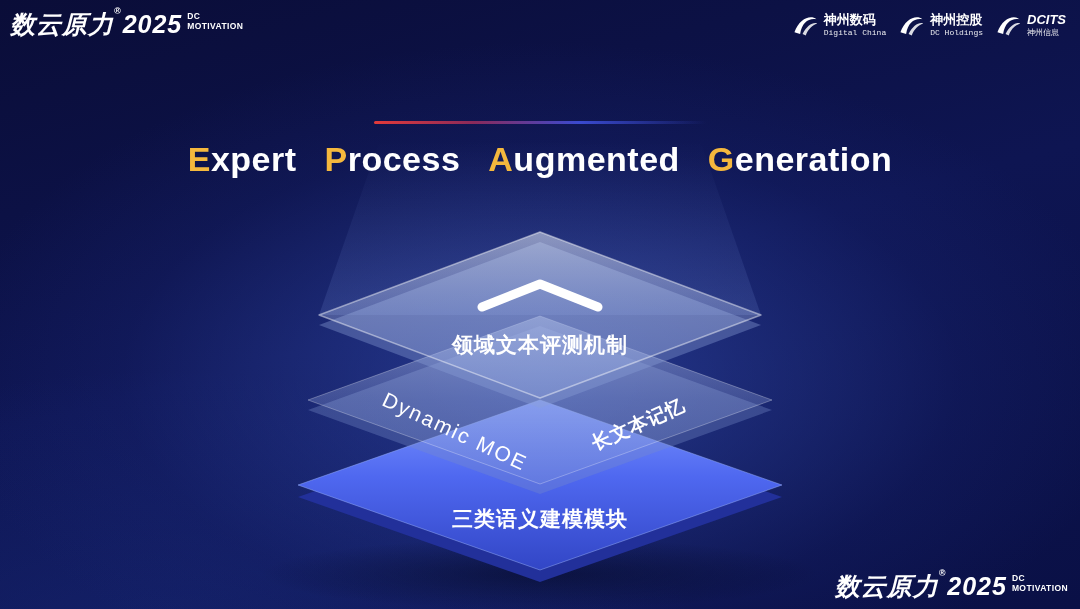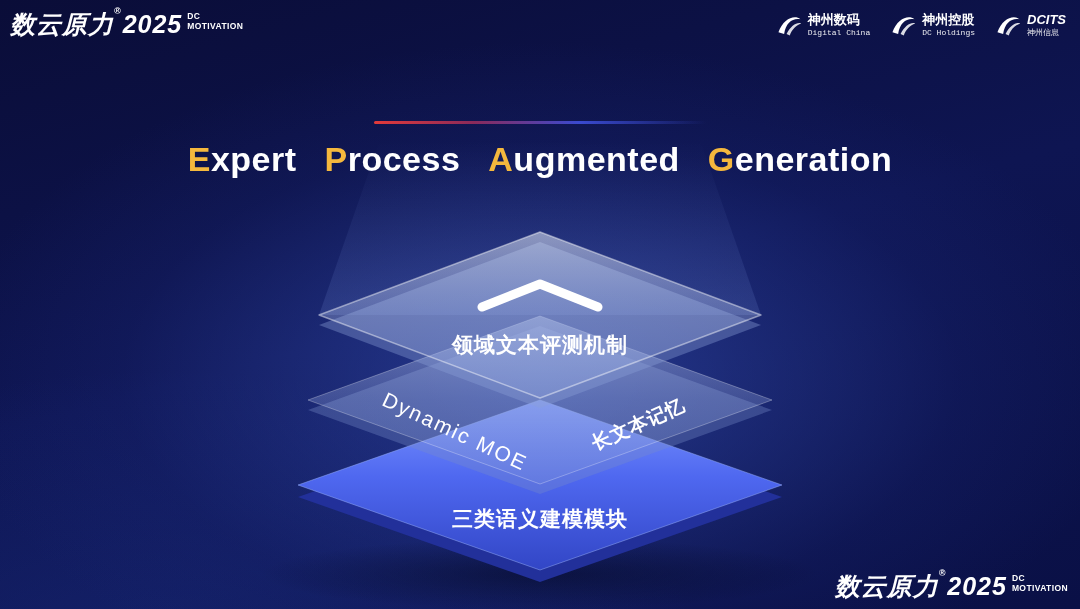--- a/index.html
+++ b/index.html
@@ -18,21 +18,21 @@
   .brand .reg { font-size:9px; vertical-align:top; position:relative; top:-2px; }
   .brand .year { font-weight:bold; font-style:italic; font-size:25px; margin-left:1px; }
   .brand .sub { display:flex; flex-direction:column; margin-top:4px; font-size:8.5px; font-weight:bold; letter-spacing:0.4px; line-height:1.15;justify-content:center; }
   .brand-top { left:10px; top:8px; }
   .brand-bottom { right:12px; bottom:6px; }
   .live-label { position:absolute; left:10px; top:56px; font-size:19px; font-weight:bold; color:#f5b83d; letter-spacing:1px; }
   .page-title { position:absolute; top:56px; left:0; width:100%; text-align:center; font-size:27px; font-weight:bold; letter-spacing:1px; }
   .page-title .en { color:#f5b83d; margin-right:8px; }
   .page-title .sep { color:#f5b83d; margin-right:8px; }
   .page-title .zh { color:#ffffff; }
-  .partners { position:absolute; right:14px; top:12px; display:flex; gap:20px; align-items:center; }
+  .partners { position:absolute; right:14px; top:12px; display:flex; gap:12px; align-items:center; }
   .partner { display:flex; gap:6px; align-items:center; }
   .partner .swoosh { width:26px; height:26px; flex:0 0 auto; }
   .p-lines { display:flex; flex-direction:column; line-height:1.15; }
   .p-line1 { font-size:13px; font-weight:bold; }
   .p-line2 { font-size:8px; opacity:0.92;font-family:Liberation Mono, monospace; }
   .divider { position:absolute; top:121px; left:540px; transform:translateX(-50%);
     width:332px; height:3px; border-radius:2px;
     background:linear-gradient(90deg,#e23a3a 0%, #8a2a5a 30%, #3a4ad0 62%, rgba(58,74,208,0) 100%); }
   .main-heading { position:absolute; top:140px; left:0; width:100%; text-align:center;
     font-size:34px; font-weight:bold; letter-spacing:0.5px; }

